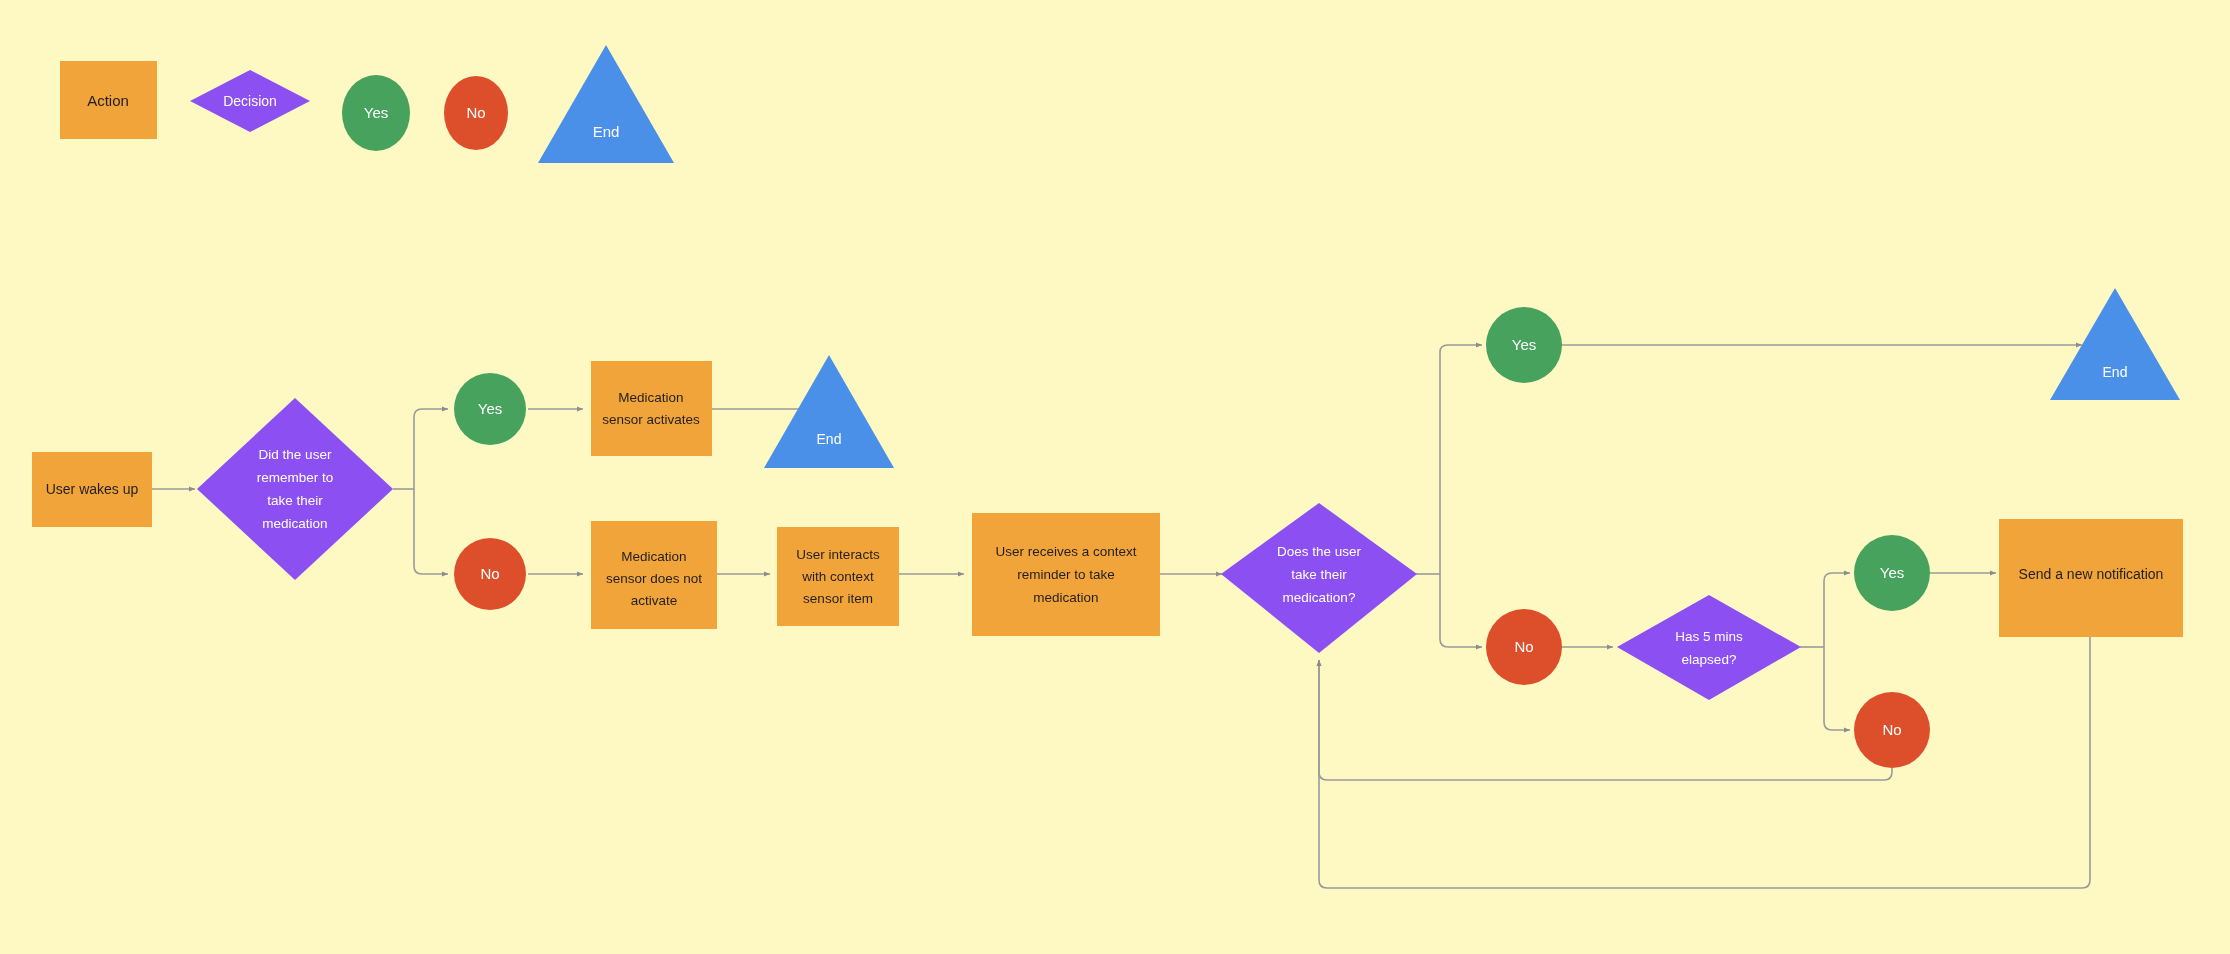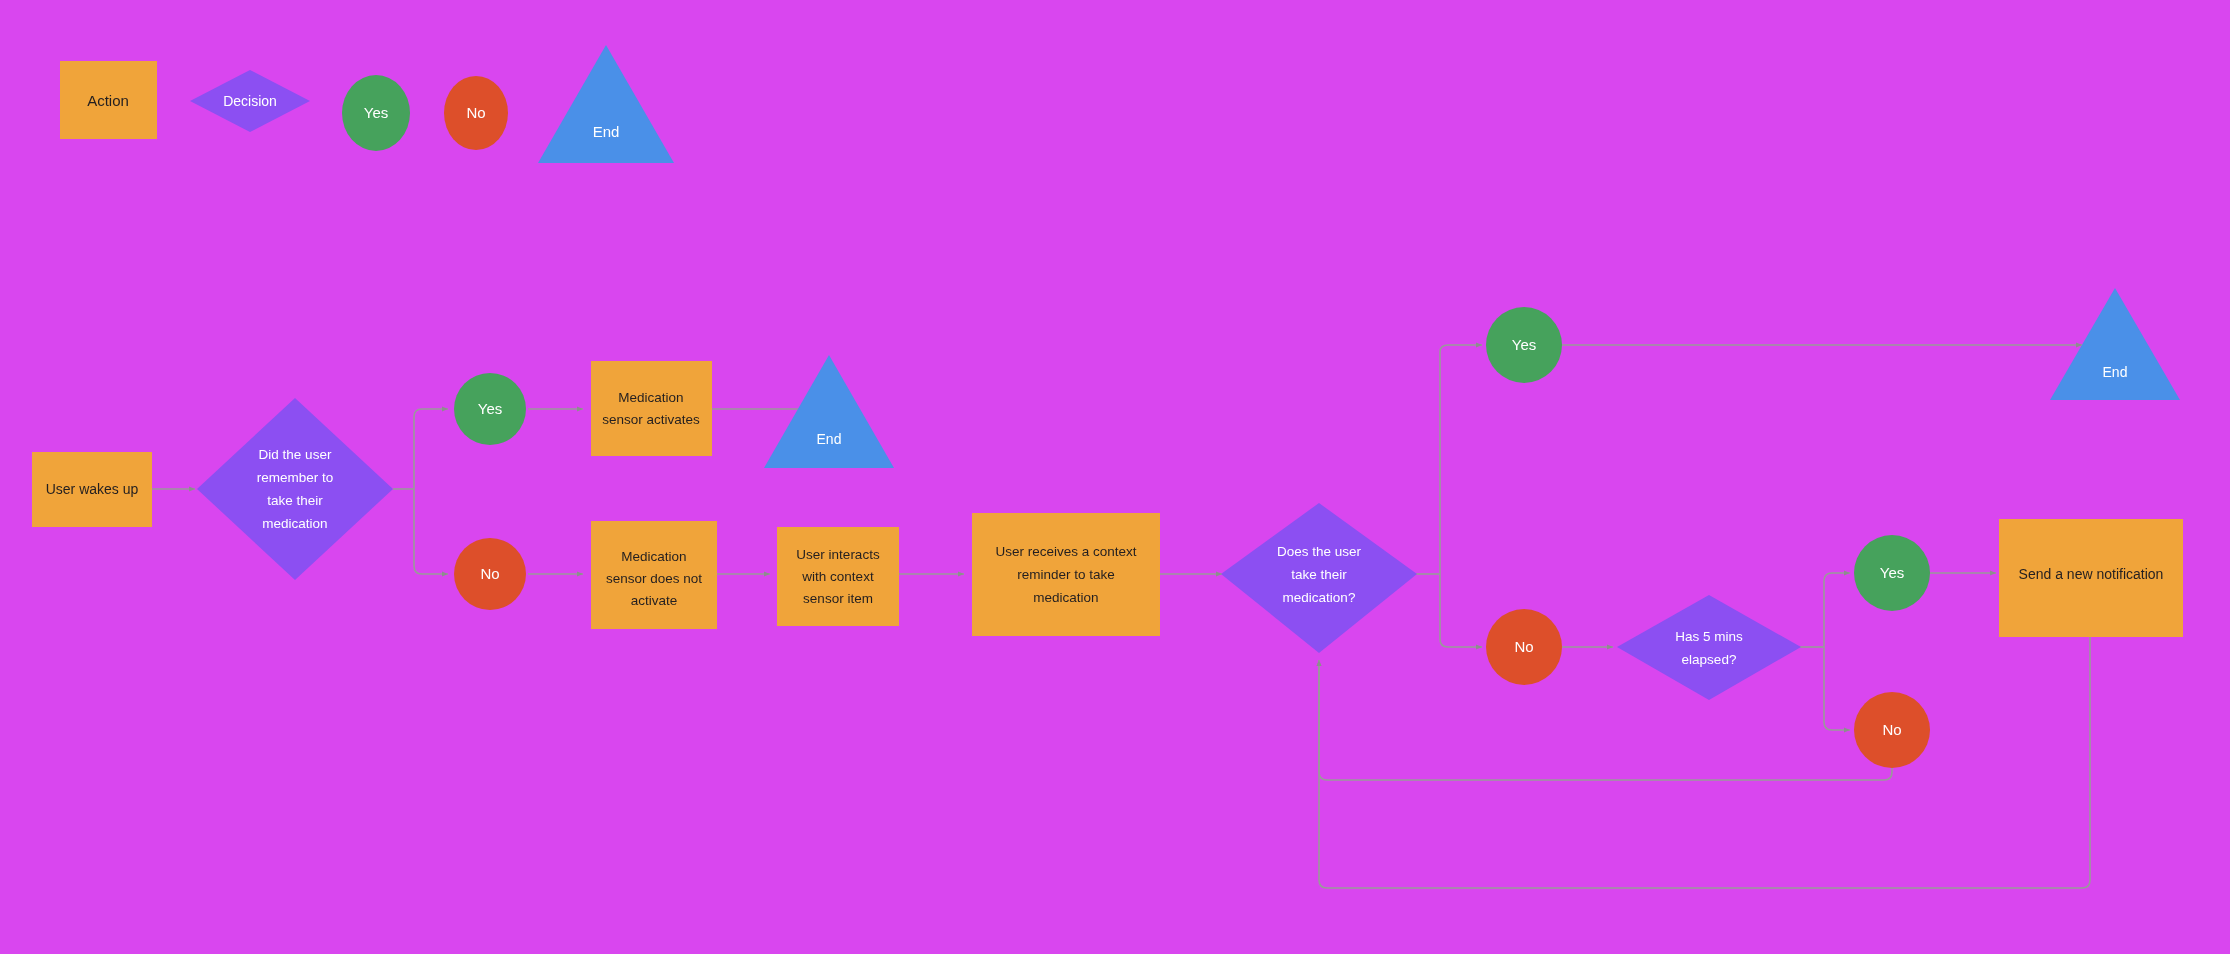--- a/index.html
+++ b/index.html
@@ -11,21 +11,21 @@
   body {
     font-family: "Liberation Sans", sans-serif;
     width: 2230px;
     height: 954px;
     overflow: hidden;
   }
   #canvas {
     position: relative;
     width: 2230px;
     height: 954px;
-    background: #d946ef;
+    background: #fef9c3;
   }
   svg#flow {
     position: absolute;
     top: 0;
     left: 0;
     width: 2230px;
     height: 954px;
     display: block;
   }
   .shape-label {

